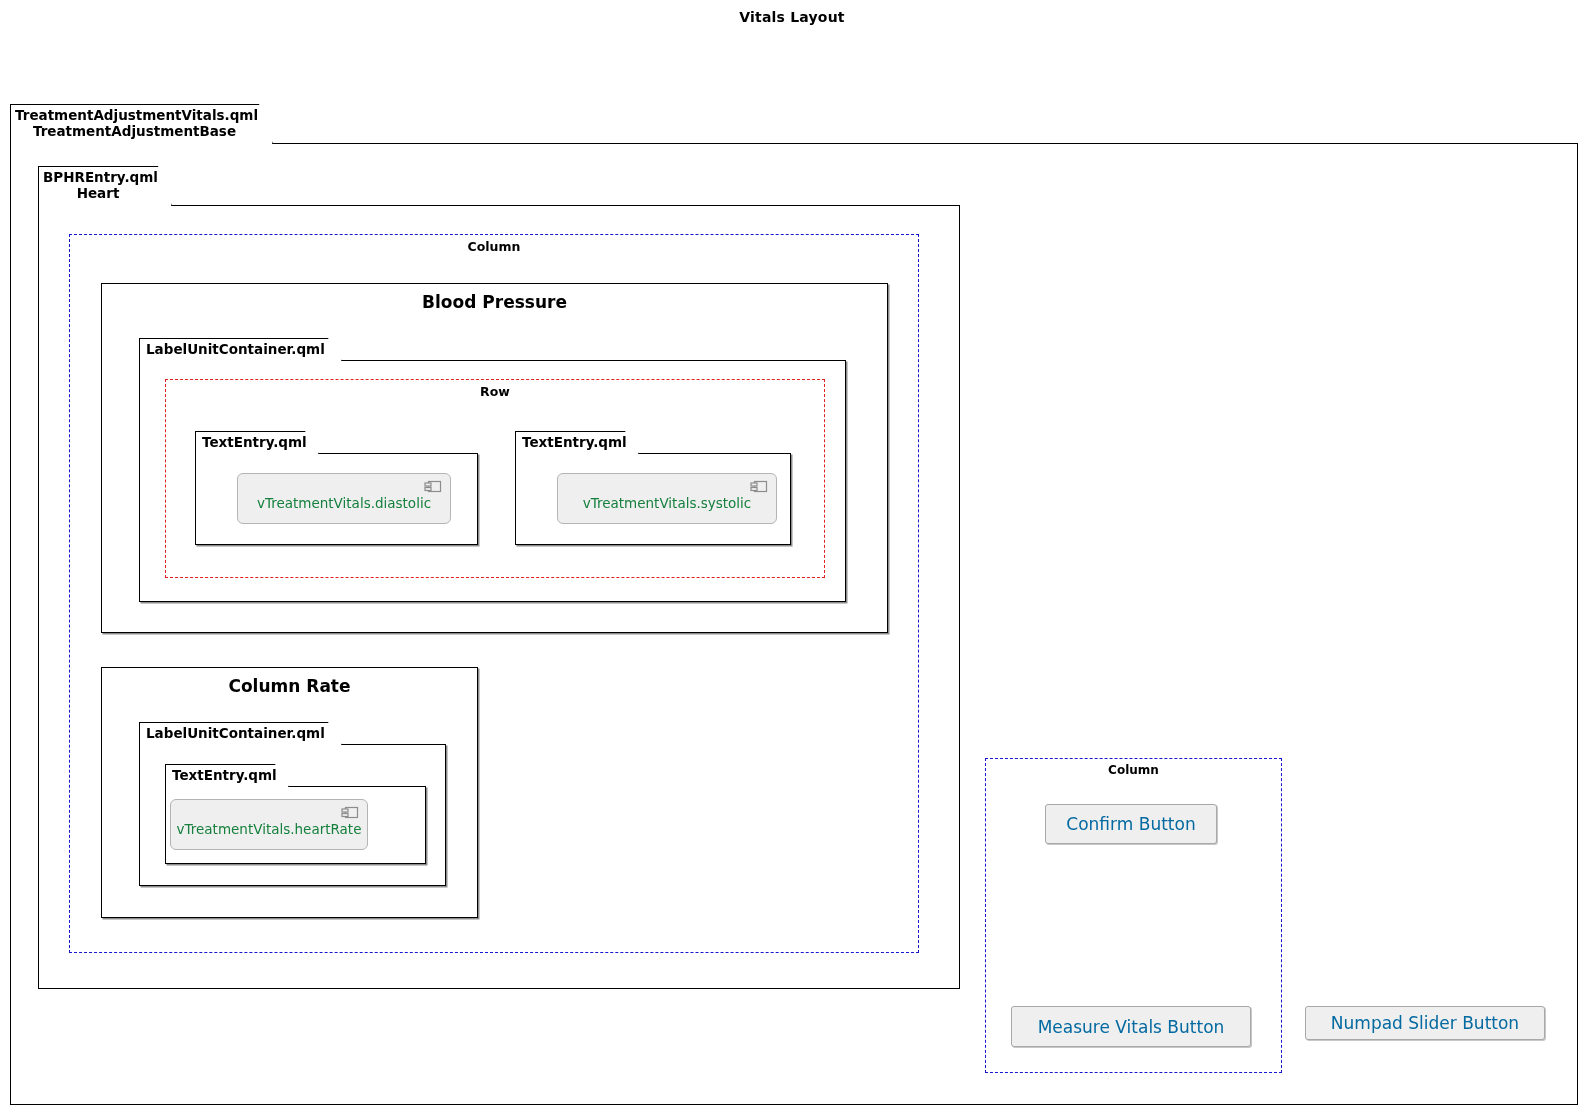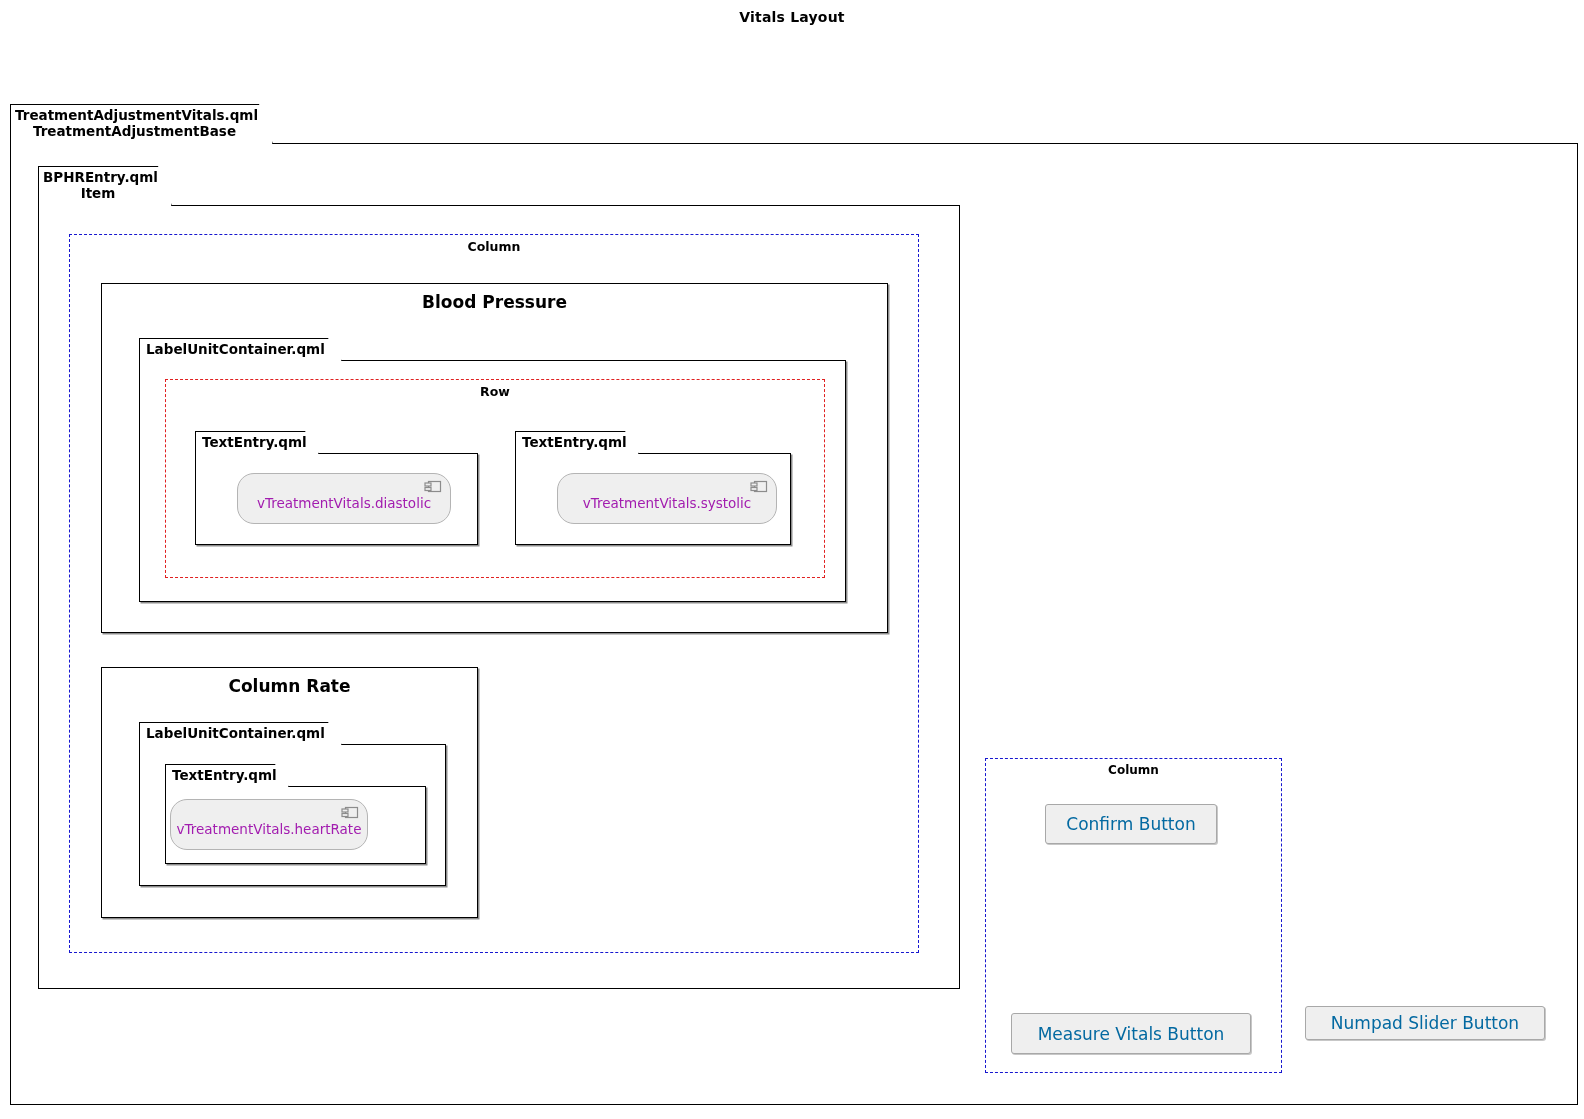--- a/index.html
+++ b/index.html
@@ -102,26 +102,26 @@
     top: 4px;
   }
   .dashed-label.small { font-size: 12px; }
 
   
   .component-node {
     position: absolute;
     box-sizing: border-box;
     background: #efefef;
     border: 1.1px solid #b4b4b4;
-    border-radius: 17px;
+    border-radius: 6px;
     display: flex;
     align-items: center;
     justify-content: center;
     font-size: 13.5px;
-    color: #a21caf;
+    color: #15803d;
     padding-top: 8px;
   }
   .component-node .comp-icon {
     position: absolute;
     right: 8px;
     top: 6px;
     width: 18px;
     height: 13px;
   }
 
@@ -150,21 +150,21 @@
   <div class="pkg-tab center tab-white" style="width:263px; height:40px;">
     <div>TreatmentAdjustmentVitals.qml</div>
     <div>TreatmentAdjustmentBase</div>
   </div>
   <div class="pkg-body body-white" style="top:39px; width:1568px; height:962px;"></div>
 </div>
 
 <div class="pkg flat" style="left:38px; top:166px; width:922px; height:823px;">
   <div class="pkg-tab center tab-white" style="width:134px; height:40px;">
     <div>BPHREntry.qml</div>
-    <div>Item</div>
+    <div>Heart</div>
   </div>
   <div class="pkg-body body-white" style="top:39px; width:922px; height:784px;"></div>
 </div>
 
 <div class="dashed-box dashed-blue" style="left:69px; top:234px; width:850px; height:719px;">
   <div class="dashed-label">Column</div>
 </div>
 
 <div class="group-box" style="left:101px; top:283px; width:787px; height:350px;">
   <div class="group-title">Blood Pressure</div>
@@ -238,19 +238,19 @@
 </div>
 
 <div class="dashed-box dashed-blue" style="left:985px; top:758px; width:297px; height:315px;">
   <div class="dashed-label small">Column</div>
 </div>
 
 <div class="btn" style="left:1045px; top:804px; width:172px; height:40px;">
   <span>Confirm Button</span>
 </div>
 
-<div class="btn" style="left:1011px; top:1006px; width:240px; height:41px;margin-top:7px;">
+<div class="btn" style="left:1011px; top:1006px; width:240px; height:41px;">
   <span>Measure Vitals Button</span>
 </div>
 
 <div class="btn" style="left:1305px; top:1006px; width:240px; height:34px;">
   <span>Numpad Slider Button</span>
 </div>
 
 </body></html>

